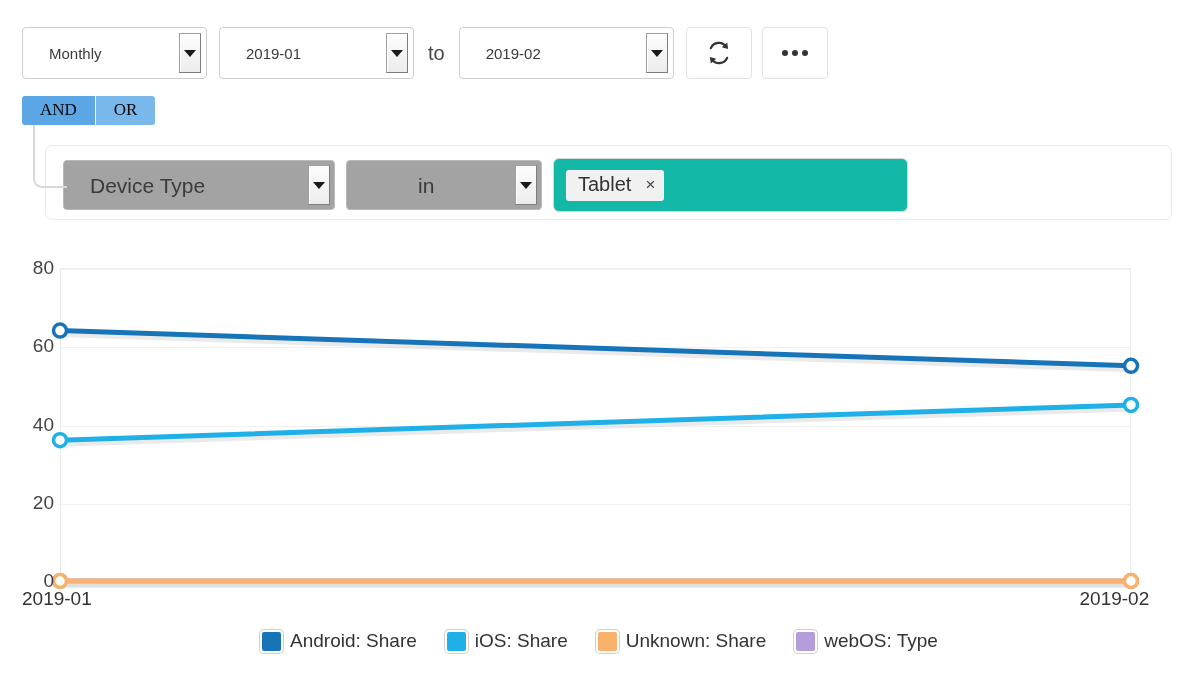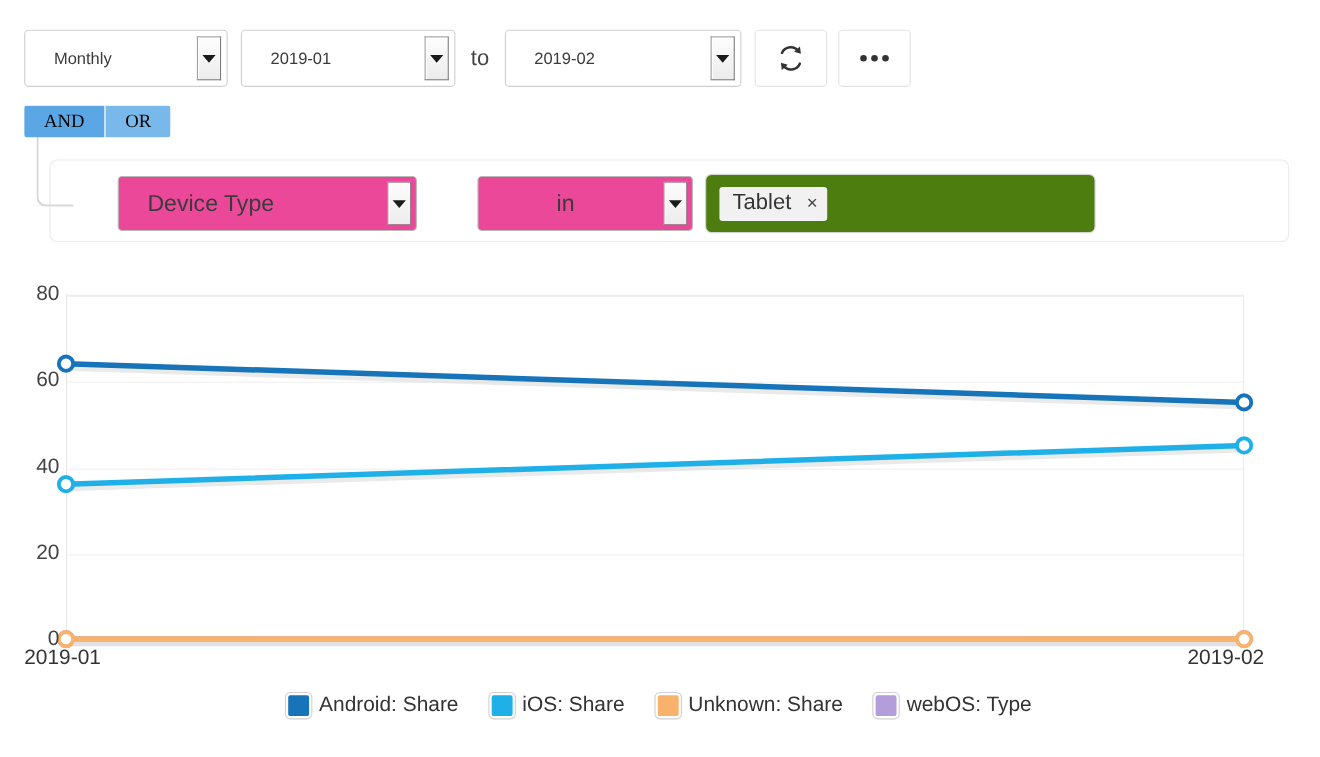--- a/index.html
+++ b/index.html
@@ -101,34 +101,33 @@
     border:1px solid #eaeaea;
     border-radius:7px;
     background:#fff;
     box-sizing:border-box;
   }
   .filter-row{
     position:absolute;left:17px;top:12px;
     display:flex;align-items:center;
   }
   .fsel{
-    position:relative;height:50px;background:#ec4899;
+    position:relative;height:50px;background:#a3a3a3;
     border:1px solid #b9b9b9;border-radius:4px;
     display:flex;align-items:center;box-sizing:border-box;
     margin-right:11px;
-    margin-left:44px;
   }
   .fsel .sel-label{padding:0 16px 0 26px;font-size:21px;color:#3b3b3b;line-height:1;}
   #f-field{width:272px;}
   #f-op{width:196px;padding-left:45px;}
   .fsel .sel-arrow{right:4px;top:4px;height:40px;}
 
   .tagbox{
     width:355px;height:54px;
-    background:#4d7c0f;border:1px solid #d7d7d7;border-radius:6px;
+    background:#14b8a6;border:1px solid #d7d7d7;border-radius:6px;
     display:flex;align-items:center;
     padding-left:12px;box-sizing:border-box;
   }
   .tag{
     display:flex;align-items:center;
     background:#f1f1f1;border-radius:3px;
     padding:3px 9px 5px 12px;
     font-size:20px;color:#333;
   }
   .tag .x{

